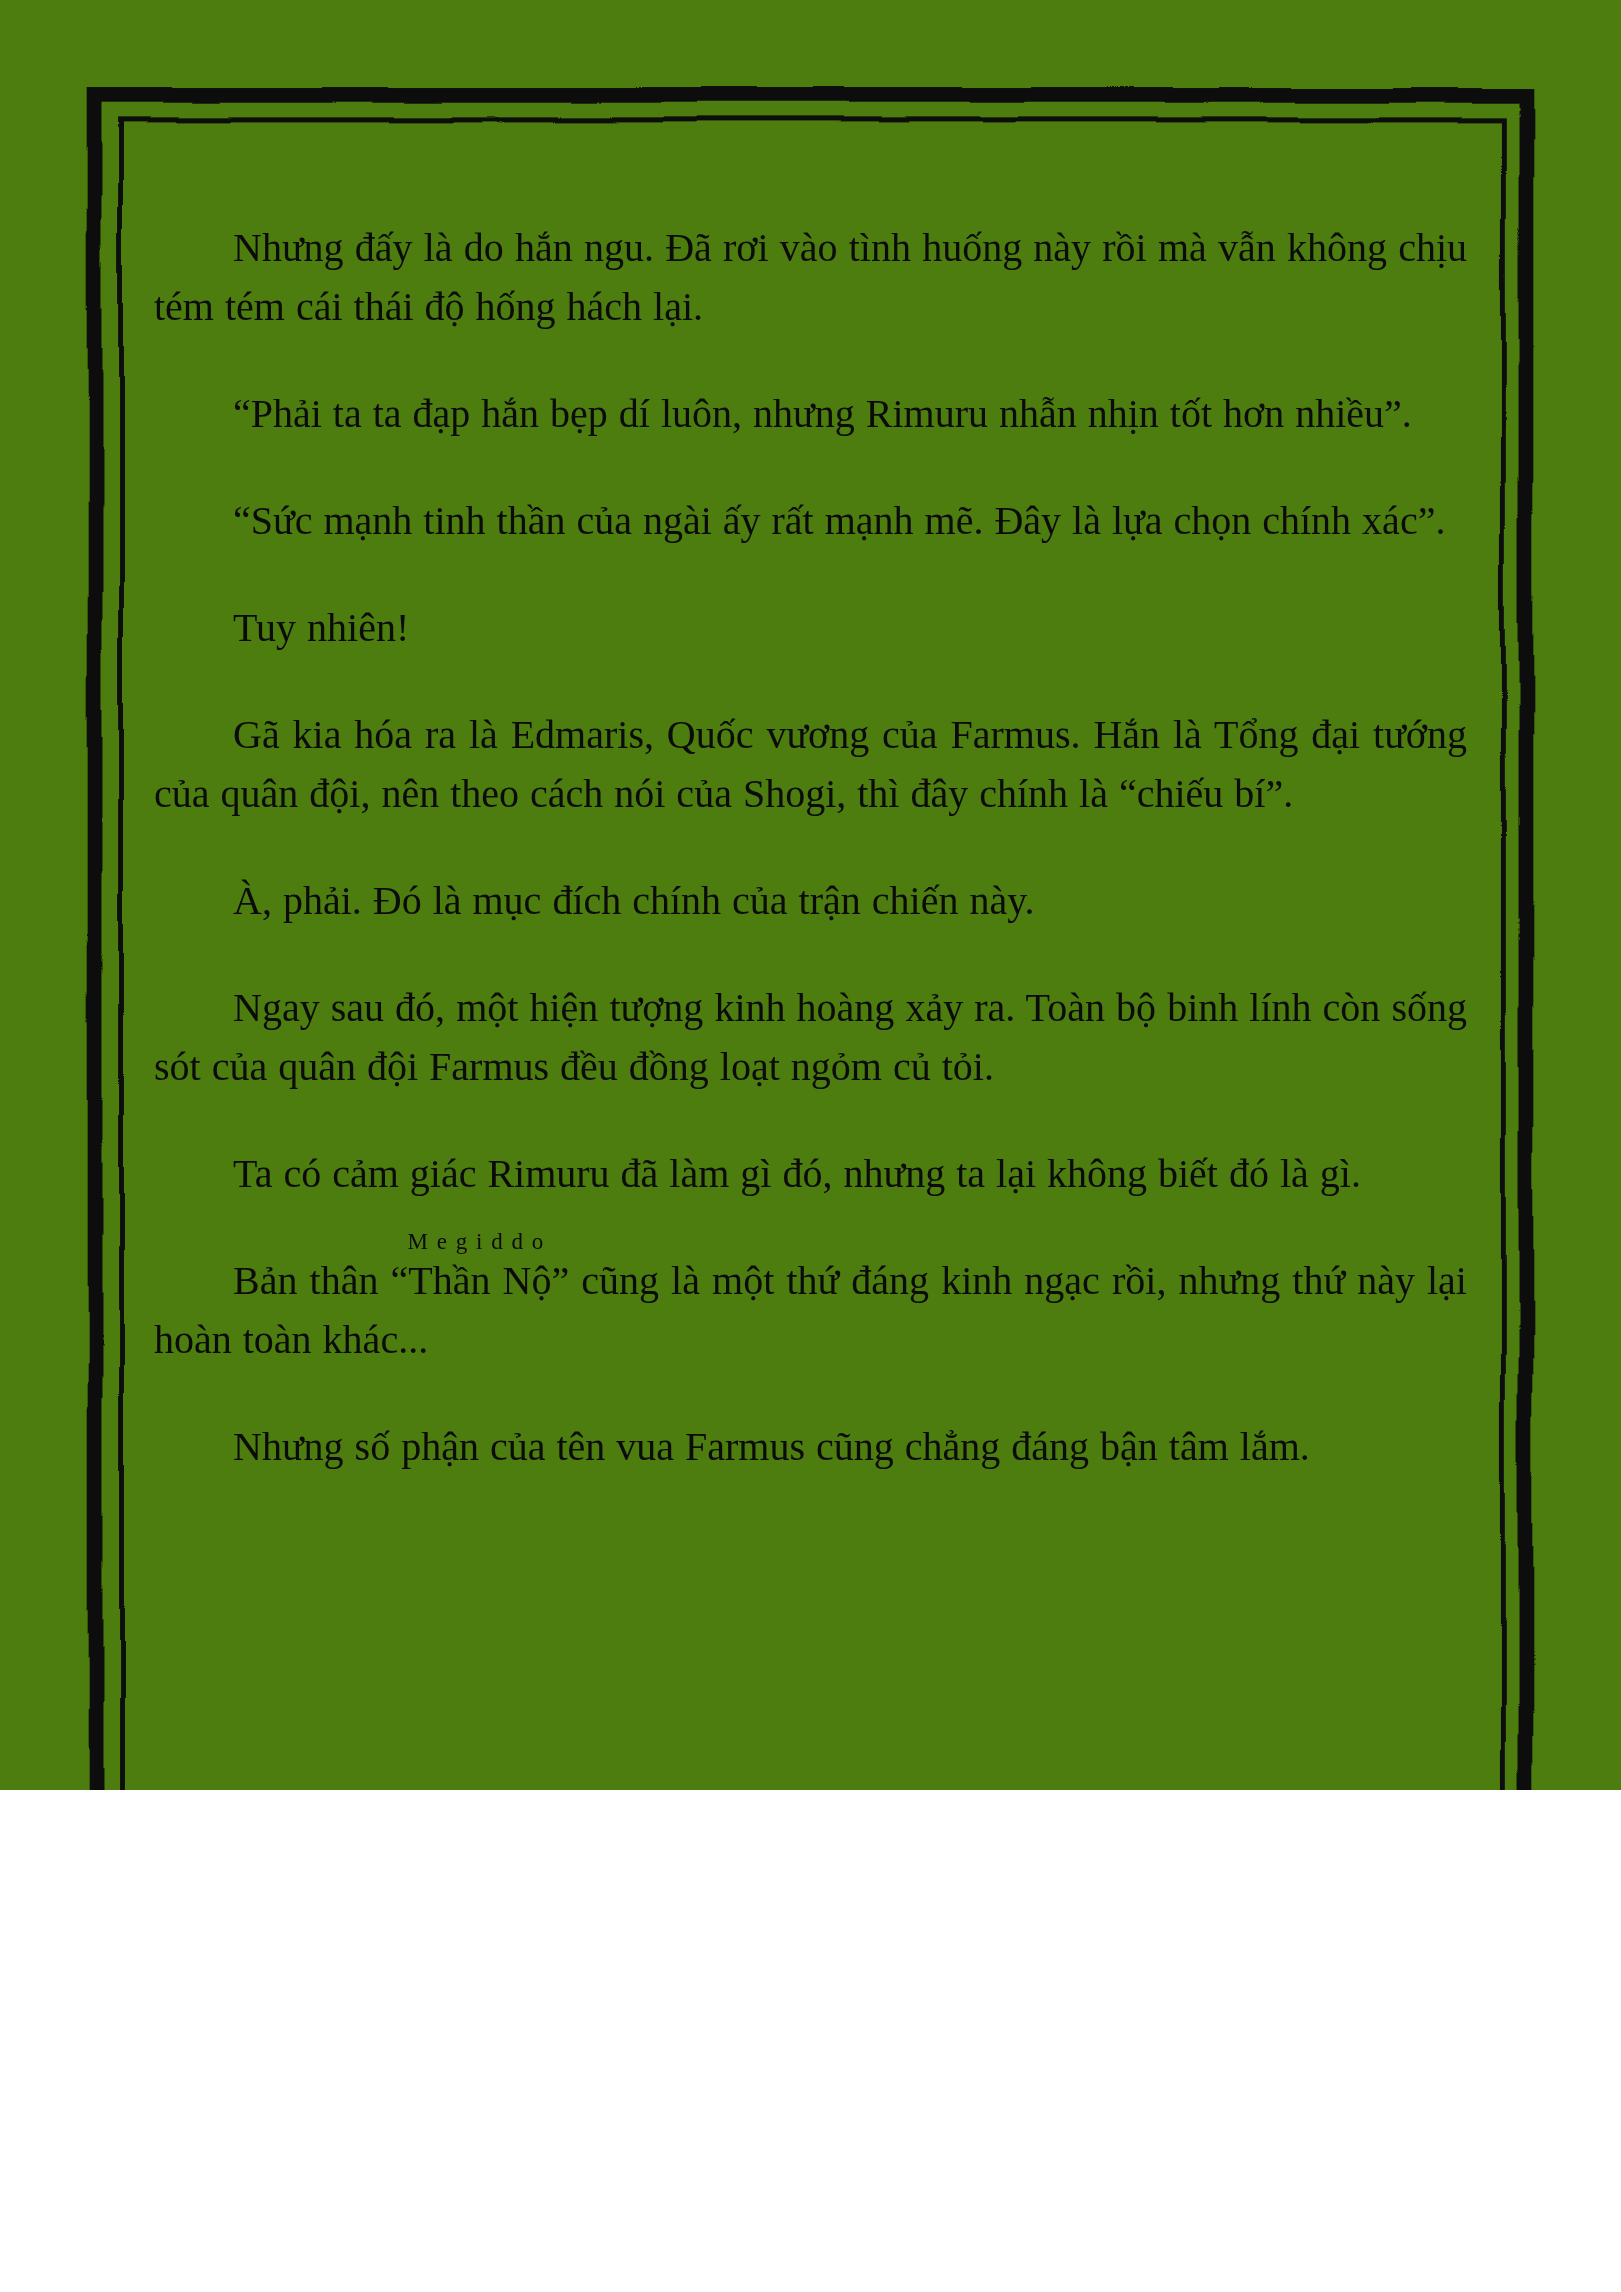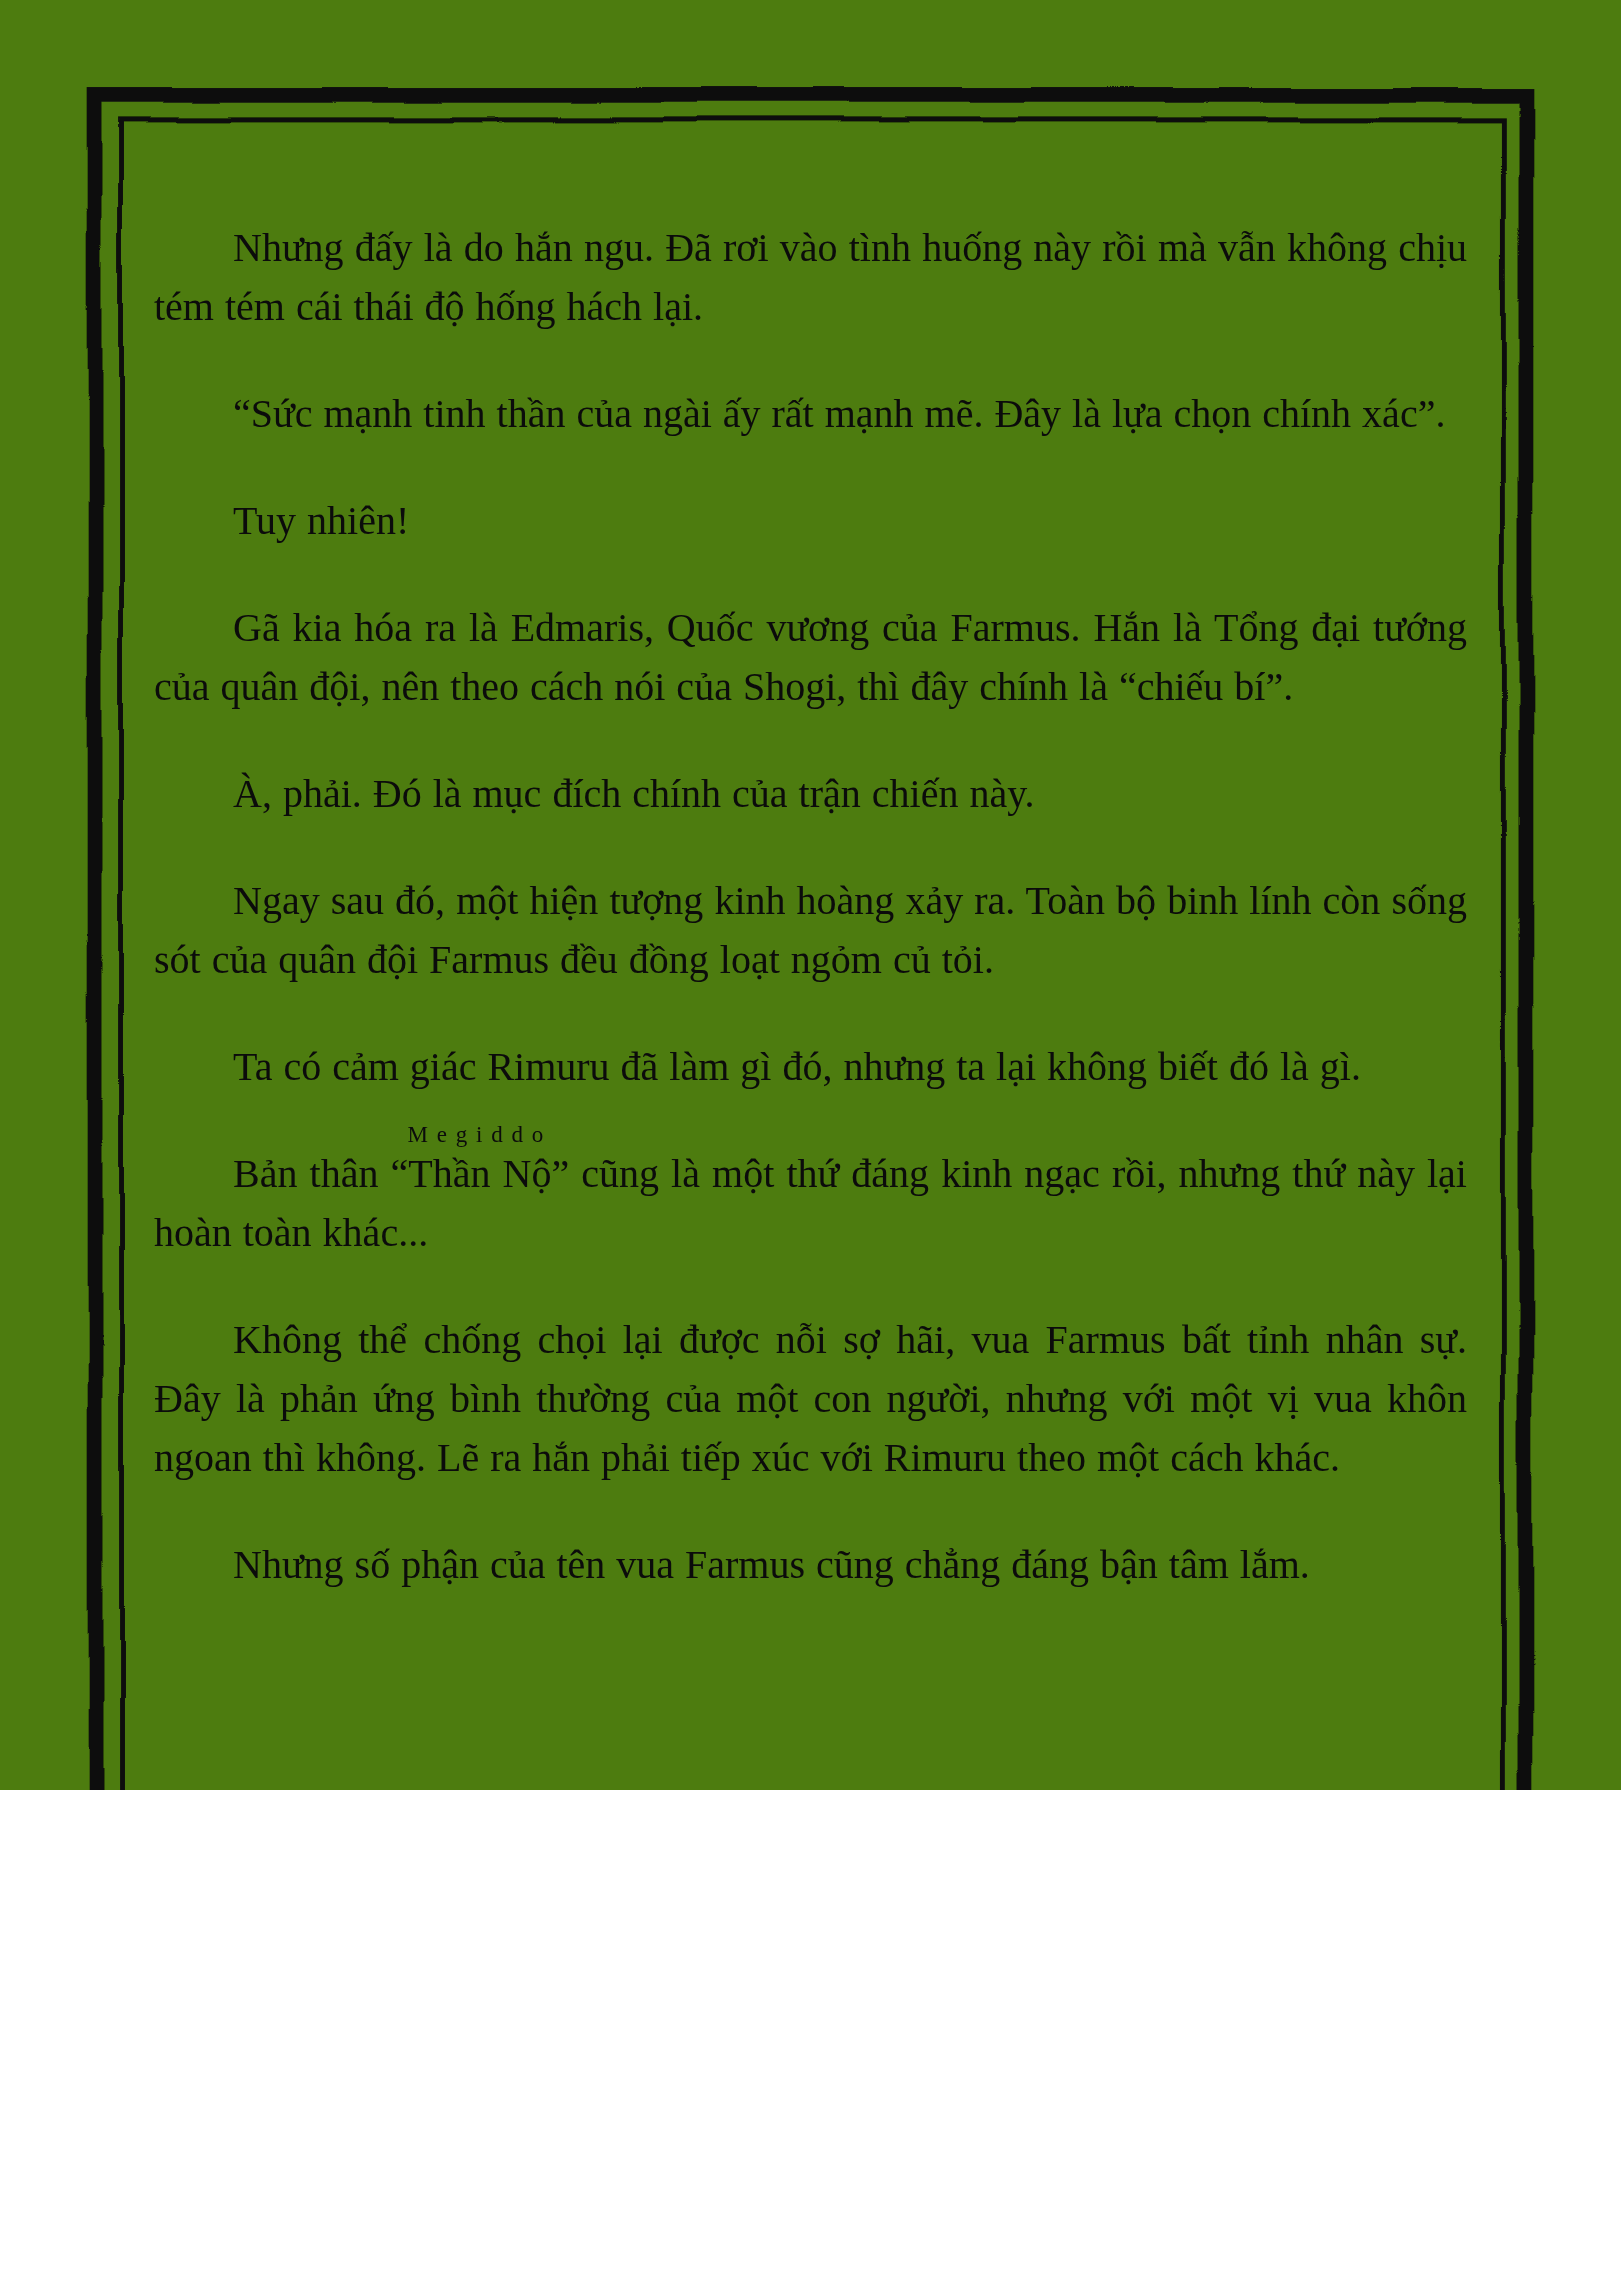--- a/index.html
+++ b/index.html
@@ -65,25 +65,25 @@
       </filter>
     </defs>
     <g filter="url(#wobble)">
       <rect x="97" y="97" width="1460" height="2146" fill="none" stroke="#0a0a0a" stroke-width="15"></rect>
       <rect x="124" y="122" width="1410" height="2097" fill="none" stroke="#0a0a0a" stroke-width="5"></rect>
     </g>
   </svg>
 
   <div class="text-block">
     <p>Nhưng đấy là do hắn ngu. Đã rơi vào tình huống này rồi mà vẫn không chịu tém tém cái thái độ hống hách lại.</p>
+    <p>“Phải ta ta đạp hắn bẹp dí luôn, nhưng Rimuru nhẫn nhịn tốt hơn nhiều”.</p>
     <p>“Sức mạnh tinh thần của ngài ấy rất mạnh mẽ. Đây là lựa chọn chính xác”.</p>
     <p>Tuy nhiên!</p>
     <p>Gã kia hóa ra là Edmaris, Quốc vương của Farmus. Hắn là Tổng đại tướng của quân đội, nên theo cách nói của Shogi, thì đây chính là “chiếu bí”.</p>
     <p>À, phải. Đó là mục đích chính của trận chiến này.</p>
     <p>Ngay sau đó, một hiện tượng kinh hoàng xảy ra. Toàn bộ binh lính còn sống sót của quân đội Farmus đều đồng loạt ngỏm củ tỏi.</p>
     <p>Ta có cảm giác Rimuru đã làm gì đó, nhưng ta lại không biết đó là gì.</p>
     <p><span>Bản thân “</span><span class="annotated"><span class="annotation">Megiddo</span><span>Thần Nộ</span></span><span>” cũng là một thứ đáng kinh ngạc rồi, nhưng thứ này lại hoàn toàn khác...</span></p>
-    <p>Không thể chống chọi lại được nỗi sợ hãi, vua Farmus bất tỉnh nhân sự. Đây là phản ứng bình thường của một con người, nhưng với một vị vua khôn ngoan thì không. Lẽ ra hắn phải tiếp xúc với Rimuru theo một cách khác.</p>
     <p>Nhưng số phận của tên vua Farmus cũng chẳng đáng bận tâm lắm.</p>
   </div>
 
 </div>
 
 
 </body></html>

